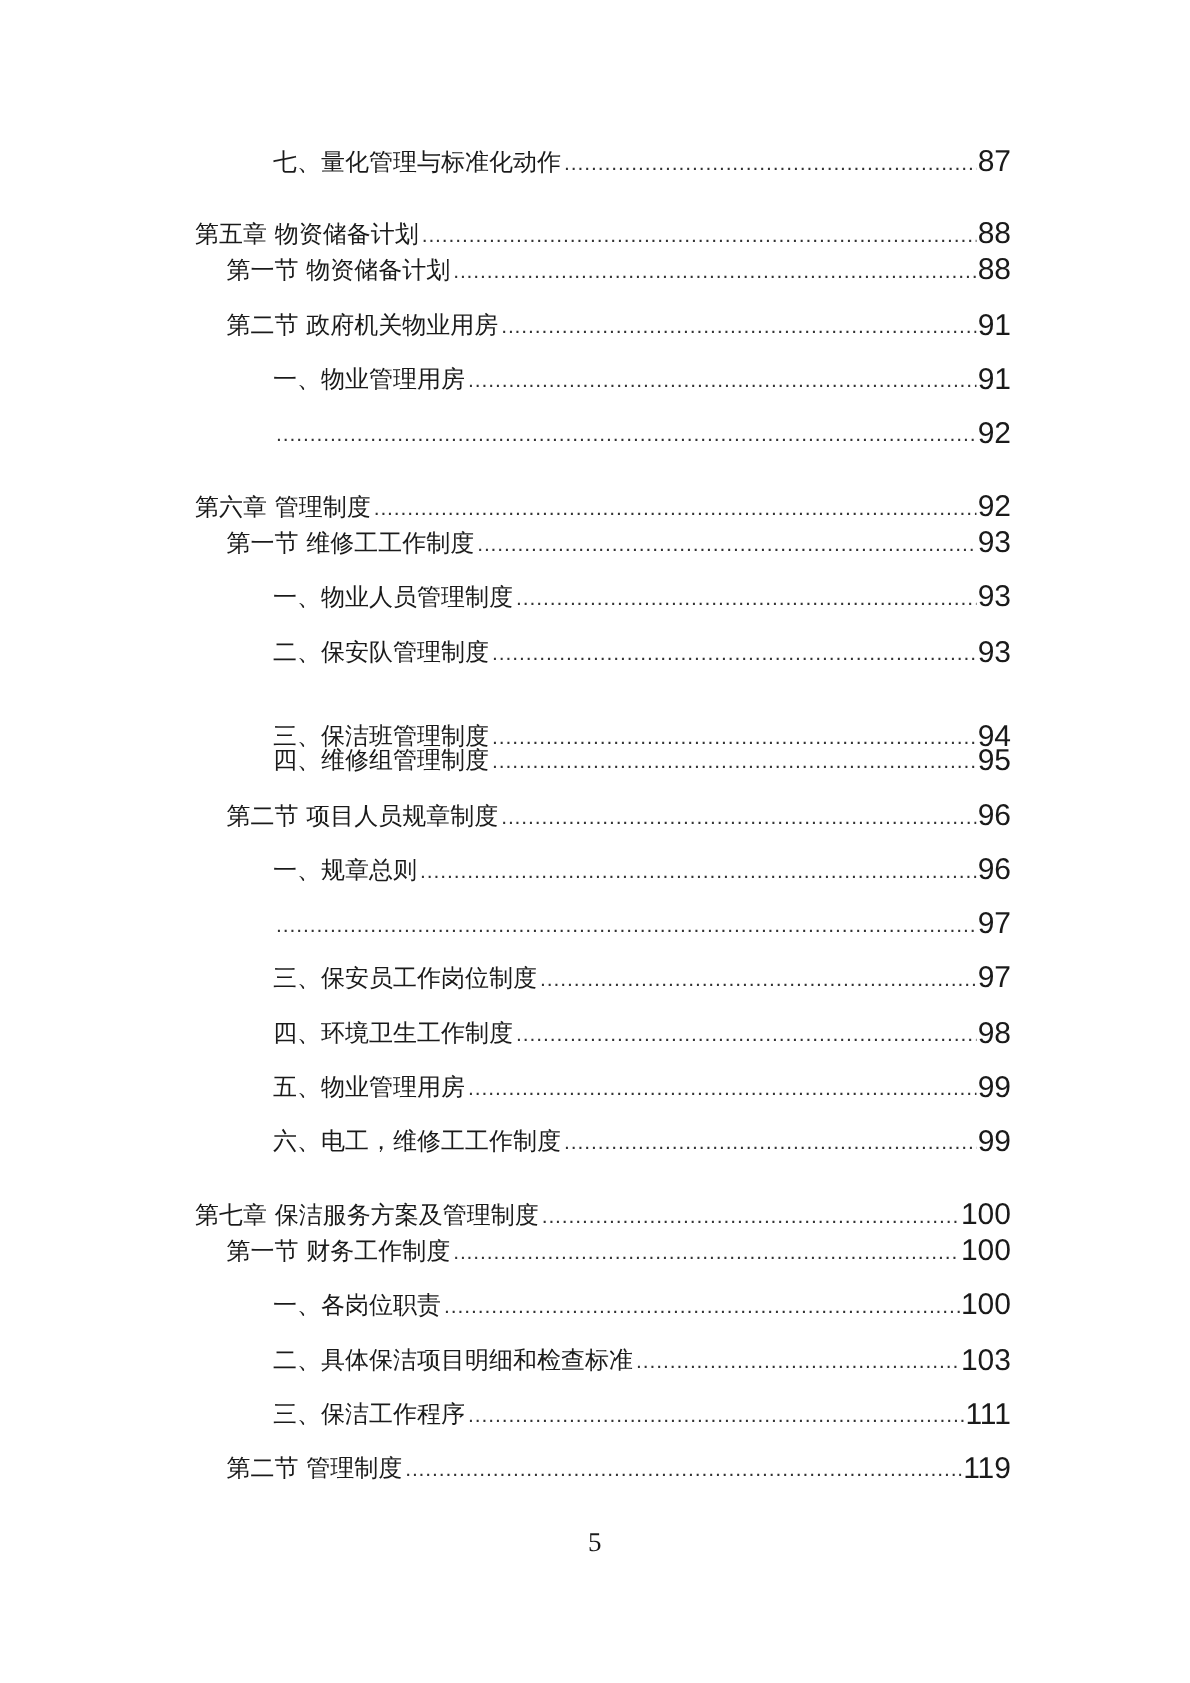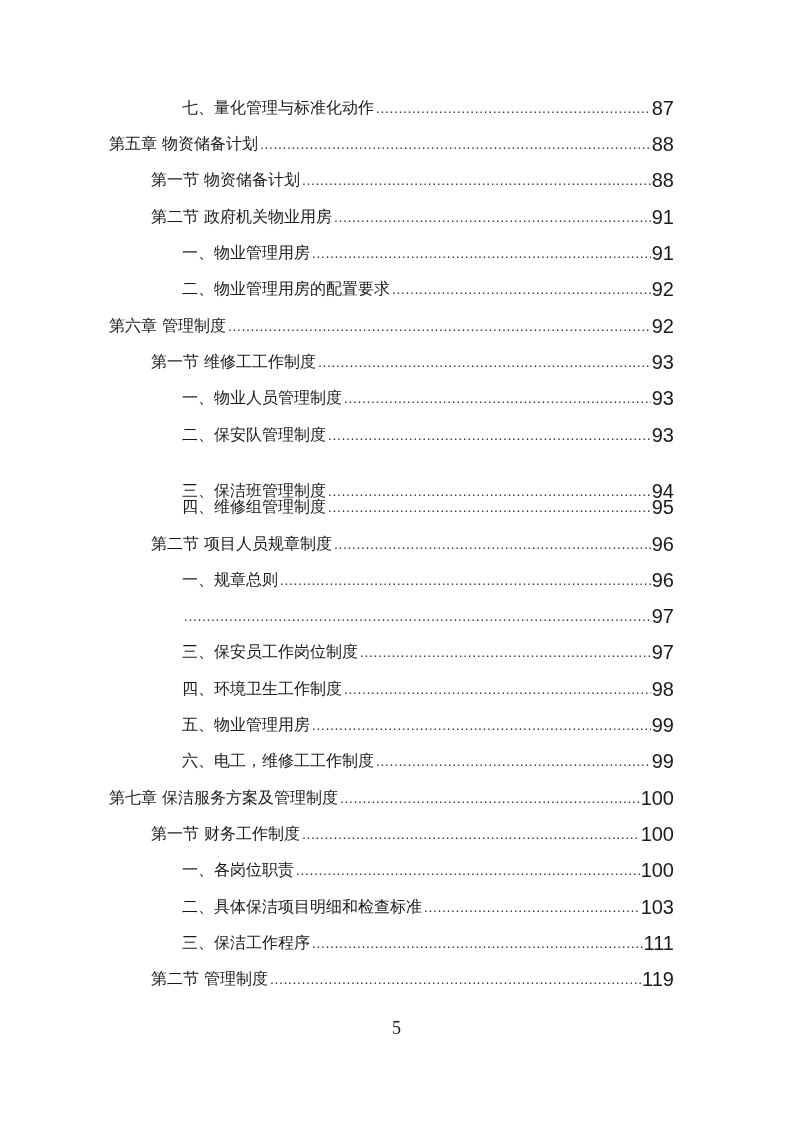--- a/index.html
+++ b/index.html
@@ -6,21 +6,21 @@
   body { width: 793px; height: 1122px; position: relative; overflow: hidden;
          font-family: "DejaVu Sans", "Liberation Sans", sans-serif; color: #1a1a1a; }
   .toc { position: absolute; left: 0; top: 0; width: 793px; }
   .entry { position: absolute; right: 119px; display: flex; align-items: flex-end;
            font-size: 16px; line-height: 20px; white-space: nowrap; }
   .entry .label { flex: 0 0 auto; }
   .entry .leader { flex: 1 1 auto; overflow: hidden; margin: 0 1px 0 2px;
                    font-family: "Liberation Sans", sans-serif; font-size: 14px; letter-spacing: 0.6px; color:#333; }
   .entry .leader::before { content: "......................................................................................................................................................................................................................"; }
   .entry .page { flex: 0 0 auto; font-family: "Liberation Sans", sans-serif; font-size: 20px; }
-  .lvl1 { left: 109px; }
+  .lvl1 { left: 130px; margin-top: 12px; }
   .lvl2 { left: 151px; }
   .lvl3 { left: 182px; }
   .page-number { position: absolute; top: 1018px; left: 0; width: 793px; text-align: center;
                  font-family: "Liberation Serif", serif; font-size: 18px; }
 </style>
 </head>
 <body>
 
 <div class="toc">
   <div class="entry lvl3" style="top:98px">
@@ -42,21 +42,20 @@
       <span class="label">第二节  政府机关物业用房</span>
       <span class="leader"></span>
       <span class="page">91</span>
     </div>
   <div class="entry lvl3" style="top:243px">
       <span class="label">一、物业管理用房</span>
       <span class="leader"></span>
       <span class="page">91</span>
     </div>
   <div class="entry lvl3" style="top:279px">
-      <span class="label">二、物业管理用房的配置要求</span>
       <span class="leader"></span>
       <span class="page">92</span>
     </div>
   <div class="entry lvl1" style="top:316px">
       <span class="label">第六章  管理制度</span>
       <span class="leader"></span>
       <span class="page">92</span>
     </div>
   <div class="entry lvl2" style="top:352px">
       <span class="label">第一节  维修工工作制度</span>

